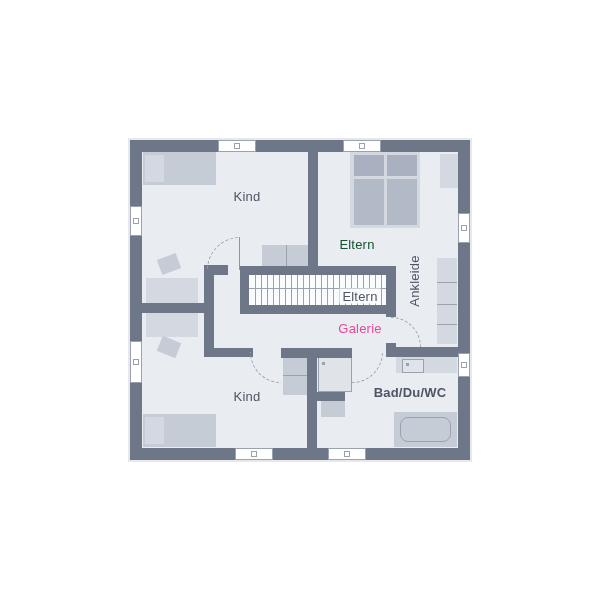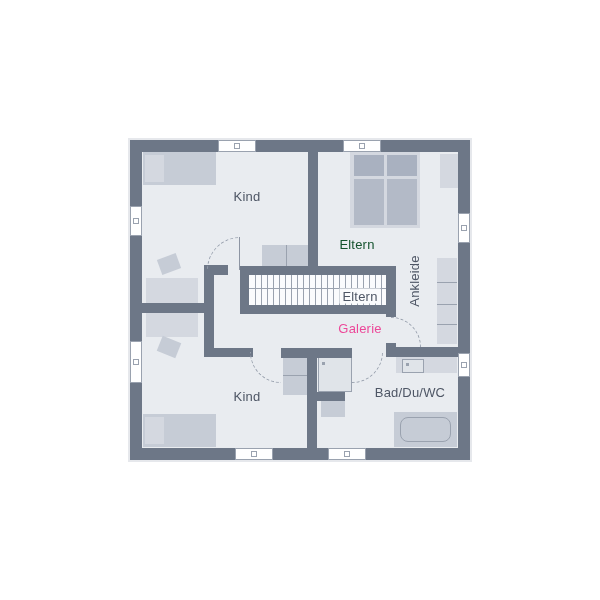--- a/index.html
+++ b/index.html
@@ -134,14 +134,14 @@
         <div style="position: absolute; left: -30px; top: 0px; width: 60px; height: 60px; box-sizing: border-box; border: 1px dashed rgb(154, 162, 175); border-radius: 50%;"></div>
       </div>
       <div style="left: 239px; top: 237px; width: 1px; height: 33px; background: rgb(141, 149, 163);"></div>
     </div>
   <div class="lbl" id="lbl-kind-top" style="color: rgb(78, 86, 101);">Kind</div>
   <div class="lbl" id="lbl-eltern" style="color: #14532d;">Eltern</div>
   <div class="lbl" id="lbl-treppe" style="color: rgb(78, 86, 101); background: rgb(250, 251, 253);">Eltern</div>
   <div class="lbl" id="lbl-galerie" style="color: #ec4899;">Galerie</div>
   <div class="lbl lbl-rot" id="lbl-ankleide" style="color: rgb(78, 86, 101);">Ankleide</div>
   <div class="lbl" id="lbl-kind-bottom" style="color: rgb(78, 86, 101);">Kind</div>
-  <div class="lbl" id="lbl-bad" style="color: rgb(78, 86, 101);">Bad/Du/WC</div>
+  <div class="lbl" id="lbl-bad" style="color: rgb(78, 86, 101); font-weight: bold;">Bad/Du/WC</div>
 </div>
 
 </body></html>

